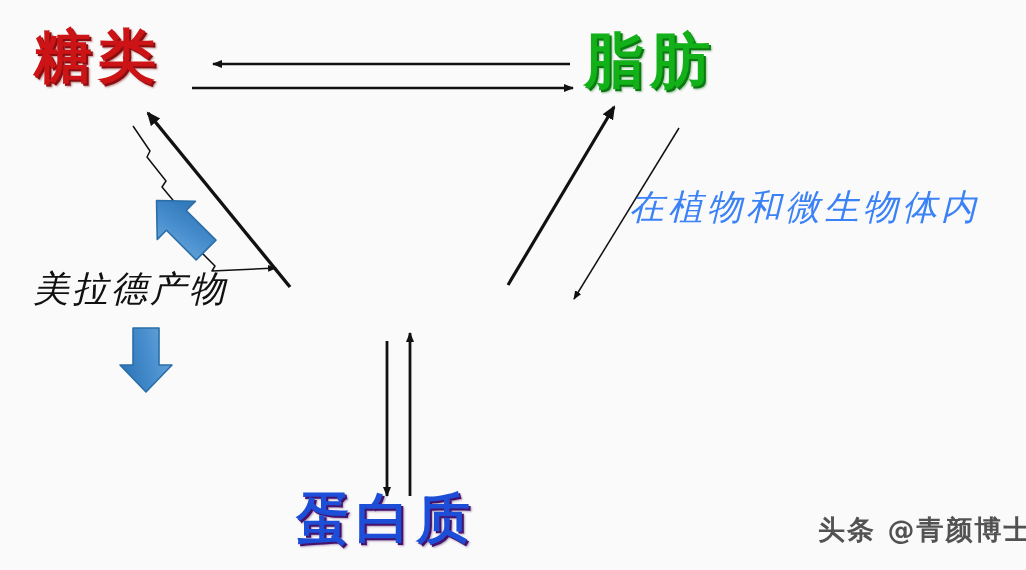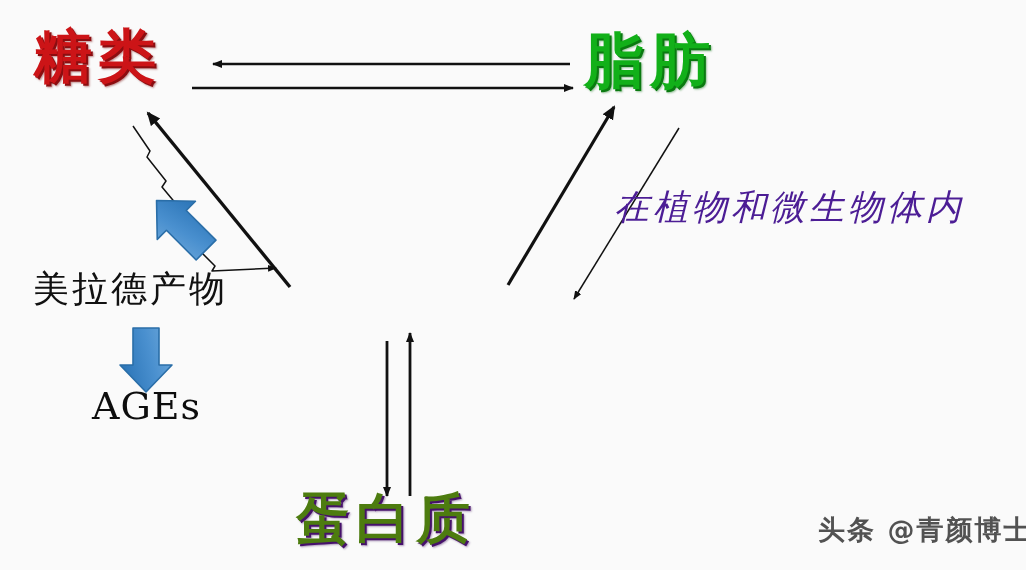--- a/index.html
+++ b/index.html
@@ -60,51 +60,52 @@
     letter-spacing: 5px;
     color: #1461b0;
     text-shadow: 2px 2px 0 #0d3f78, 3px 3px 2px rgba(10,50,100,.40);
   }
   
   #node-protein {
     left: 296px;
     top: 492px;
     font-size: 54px;
     letter-spacing: 6px;
-    color: #4d7c0f;
+    color: #1d4ed8;
     text-shadow: 2px 2px 0 #46116b, 3px 3px 2px rgba(60,12,90,.38);
   }
   
   #node-maillard {
     left: 33px;
     top: 271px;
     font-size: 36px;
     font-weight: normal;
     letter-spacing: 3px;
     color: #111;
     font-family: "DejaVu Serif", "Liberation Serif", serif;
+    font-style: italic;
   }
   
   #node-ages {
     left: 92px;
     top: 387px;
     font-size: 38px;
     font-weight: normal;
     letter-spacing: 1px;
     color: #0d0d0d;
     font-family: "DejaVu Serif", "Liberation Serif", serif;
   }
   
   #note-plants {
-    left: 614px;
+    left: 629px;
     top: 190px;
     font-size: 35px;
     font-weight: normal;
     letter-spacing: 4px;
-    color: #4c1d95;
+    color: #3b82f6;
     font-family: "DejaVu Serif", "Liberation Serif", serif;
     font-style: italic;
   }
   
   #watermark {
     position: absolute;
     left: 818px;
     top: 512px;
     font-size: 27px;
     font-weight: bold;
@@ -166,19 +167,18 @@
 
   <div class="node" id="node-carbs">糖类</div>
 
   <div class="node" id="node-fats">脂肪</div>
 
 
   <div class="node" id="node-protein">蛋白质</div>
 
   <div class="node" id="node-maillard">美拉德产物</div>
 
-  <div class="node" id="node-ages">AGEs</div>
 
   <div class="node" id="note-plants">在植物和微生物体内</div>
 
   <div id="watermark">头条 @青颜博士</div>
 
 </div>
 
 </body></html>

